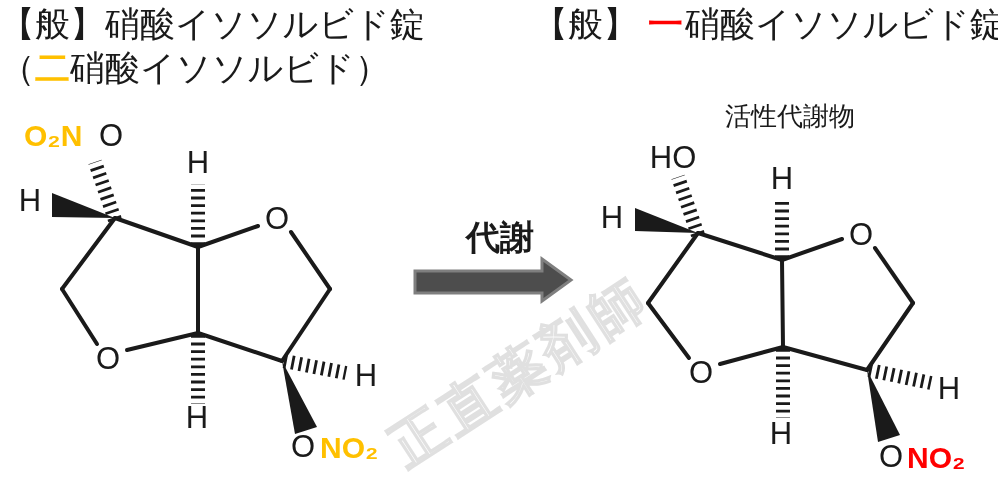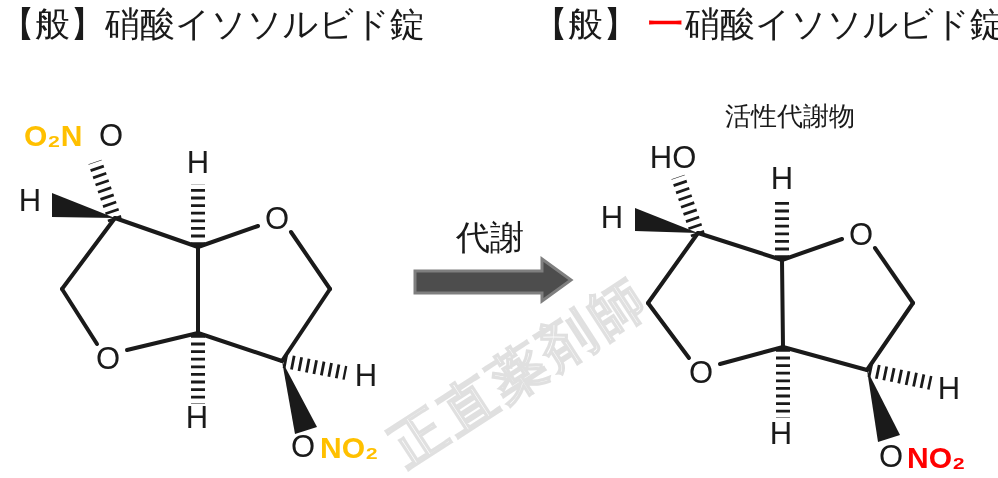--- a/index.html
+++ b/index.html
@@ -21,22 +21,22 @@
   .title{
     position:absolute;font-size:35px;line-height:44px;letter-spacing:0px;
     color:var(--ink);white-space:nowrap;font-weight:500;
   }
   #left-title{left:0px;top:2px;width:444px;}
   #right-title{left:533px;top:2px;}
   .hl-orange{color:var(--highlight_orange);font-weight:700;}
   .hl-red{color:var(--highlight_red);font-weight:700;margin:0 2px 0 10px;}
   
   #metab-label{
-    position:absolute;left:430px;top:215px;width:120px;text-align:center;
-    font-size:34px;color:var(--ink);font-weight:400;
+    position:absolute;left:440px;top:215px;width:120px;text-align:center;
+    font-size:34px;color:var(--ink);font-weight:700;
   }
   #arrow-svg{position:absolute;left:410px;top:254px;}
   #arrow-svg polygon{fill:var(--arrow_fill);stroke:var(--arrow_outline);stroke-width:3;stroke-linejoin:miter;}
   
   .mol{position:absolute;top:98px;}
   #mol-left{left:0px;}
   #mol-right{left:590px;}
   .bond{stroke:var(--ink);stroke-width:4;stroke-linecap:round;fill:none;}
   .hash{stroke:var(--ink);stroke-width:14;stroke-dasharray:2.8 4.8;fill:none;}
   .wedge{fill:var(--ink);stroke:none;}
@@ -56,20 +56,21 @@
 <body>
 
 <div id="canvas">
 
   <svg id="watermark-svg" width="998" height="478" viewBox="0 0 998 478">
     <text x="520" y="390" text-anchor="middle" transform="rotate(-33 520 372)">正直薬剤師</text>
   </svg>
 
   <div id="left-title" class="title">
     <div>【般】硝酸イソソルビド錠</div>
+    <div><span>（</span><span class="hl-orange">二</span><span>硝酸イソソルビド）</span></div>
   </div>
 
   <div id="right-title" class="title"><span>【般】</span><span class="hl-red">一</span><span>硝酸イソソルビド錠</span></div>
 
   <div id="metab-label">代謝</div>
   <svg id="arrow-svg" width="170" height="52" viewBox="0 0 170 52">
     <polygon points="5,17 132,17 132,5 161,26 132,47 132,39 5,39"></polygon>
   </svg>
 
   <svg id="mol-left" class="mol" width="440" height="380" viewBox="0 0 440 380">

